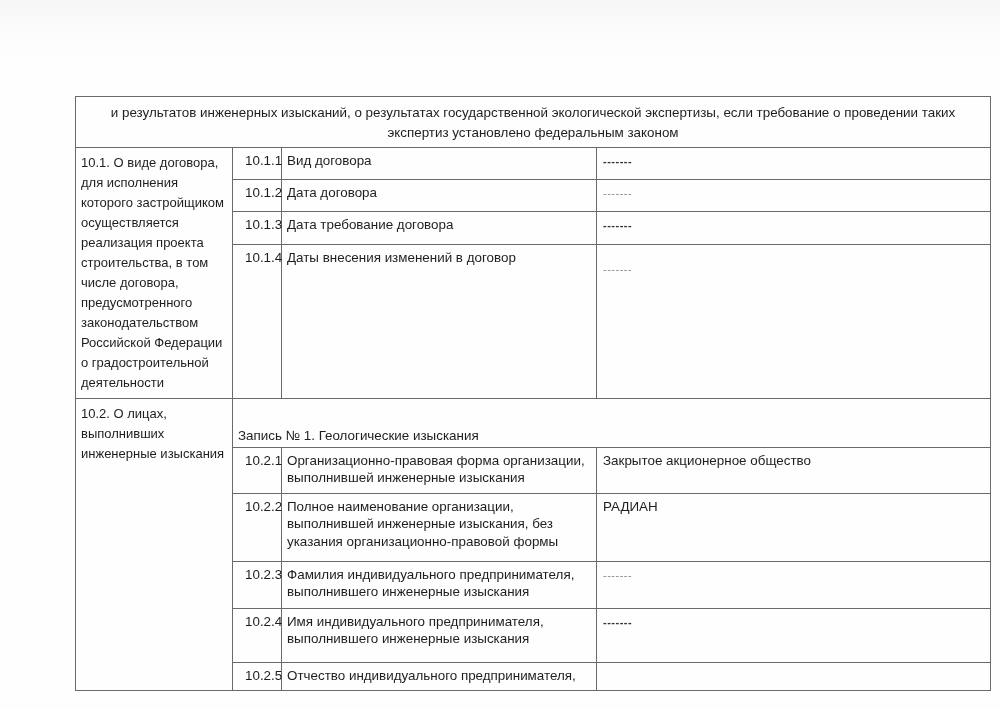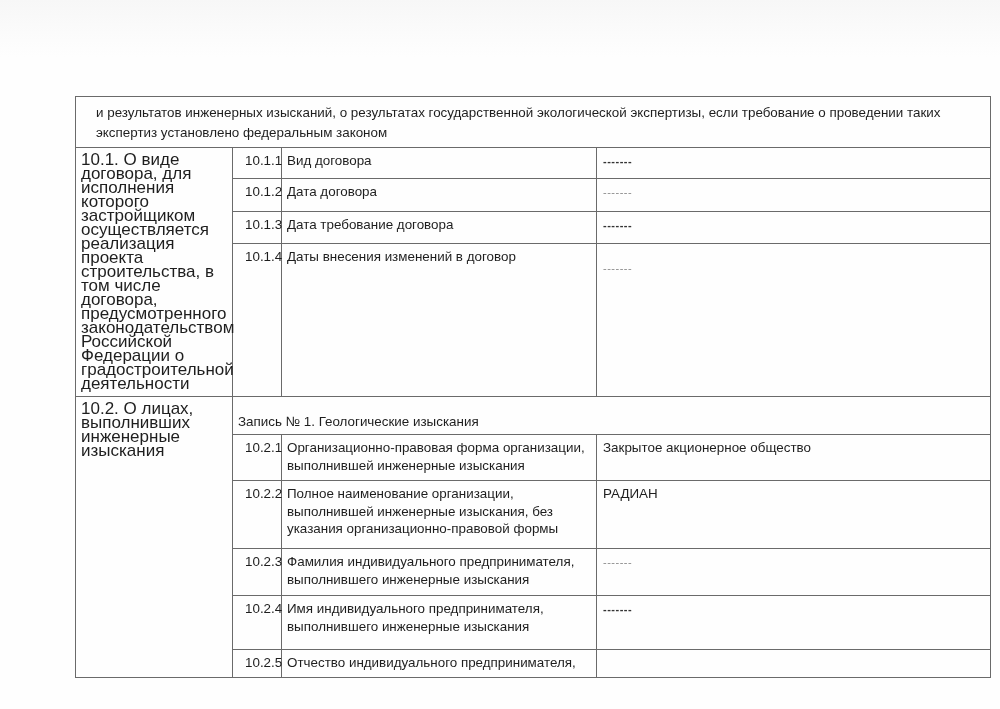--- a/index.html
+++ b/index.html
@@ -30,27 +30,28 @@
       table-layout: fixed;
     }
     .doc-table td {
       border: 1.4px solid #6a6a6a;
       vertical-align: top;
       padding: 4px 5px 2px 5px;
       line-height: 17.5px;
       font-size: 13.4px;
     }
     .doc-table td.hdr {
+      text-align: center;
       padding: 6px 20px 4px 20px;
       line-height: 20px;
     }
     .doc-table td.sec {
       padding: 5px 5px;
-      line-height: 14px;
-      font-size: 17px;
+      line-height: 20px;
+      font-size: 13px;
     }
     .doc-table td.num {
       padding-left: 12px;
       padding-right: 2px;
     }
     .doc-table td.val {
       padding-left: 6px;
     }
     .dash {
       letter-spacing: 0.5px;
@@ -108,21 +109,21 @@
     <tr style="height:146px">
       <td class="num">10.1.4</td>
       <td>Даты внесения изменений в договор</td>
       <td class="val">
           <span class="val-mid"><span class="dash faint">-------</span></span>
         </td>
     </tr>
 
     <tr style="height:38px">
       <td class="sec" rowspan="6">10.2. О лицах, выполнивших инженерные изыскания</td>
-      <td colspan="3" style="padding-top:16px">Запись № 1. Геологические изыскания</td>
+      <td colspan="3" style="padding-top:28px">Запись № 1. Геологические изыскания</td>
     </tr>
     <tr style="height:46px">
       <td class="num">10.2.1</td>
       <td>Организационно-правовая форма организации, выполнившей инженерные изыскания</td>
       <td class="val">Закрытое акционерное общество</td>
     </tr>
     <tr style="height:68px">
       <td class="num">10.2.2</td>
       <td>Полное наименование организации, выполнившей инженерные изыскания, без указания организационно-правовой формы</td>
       <td class="val">РАДИАН</td>

